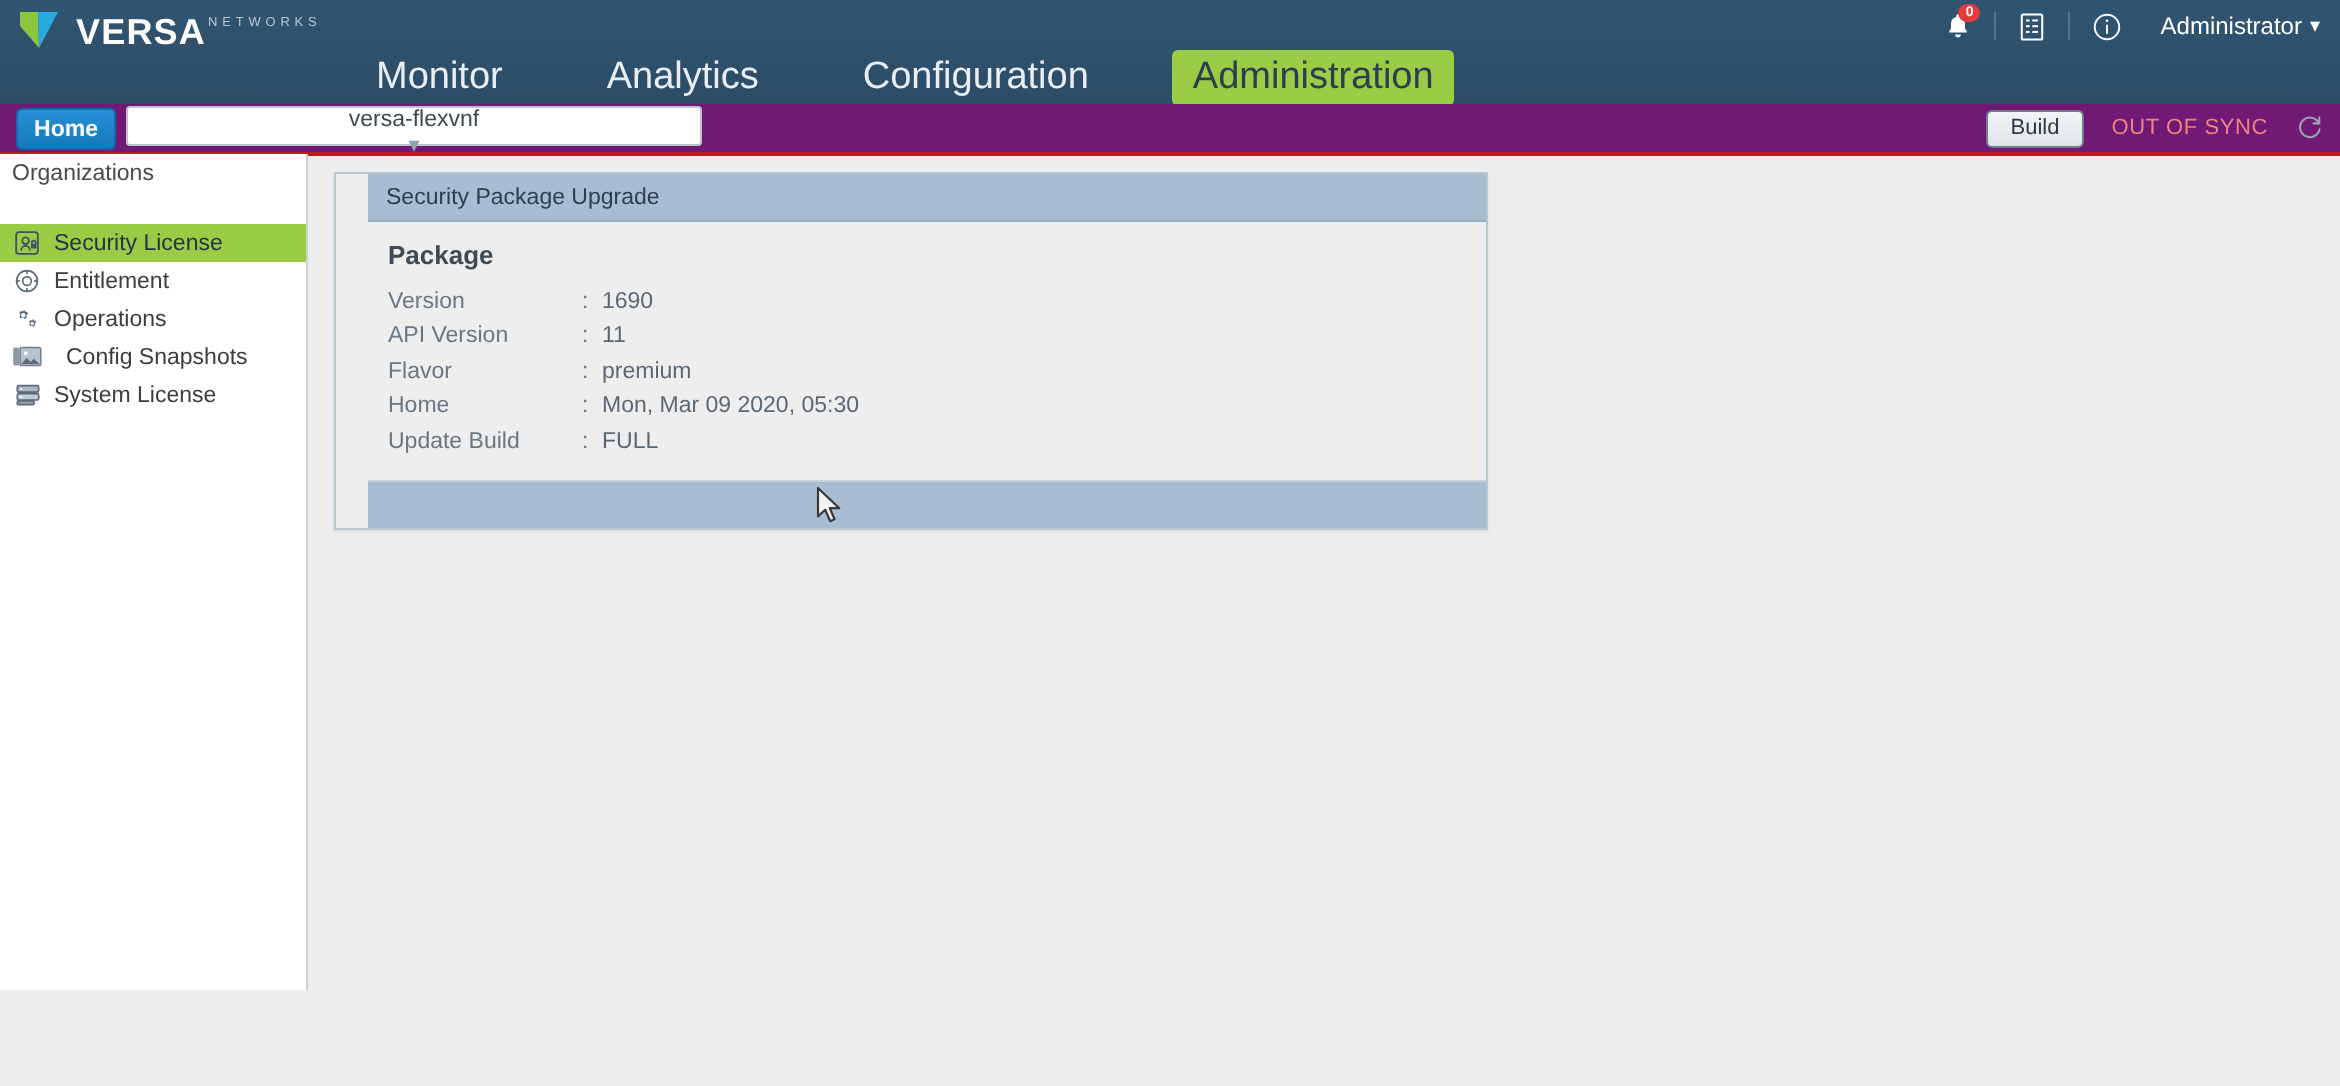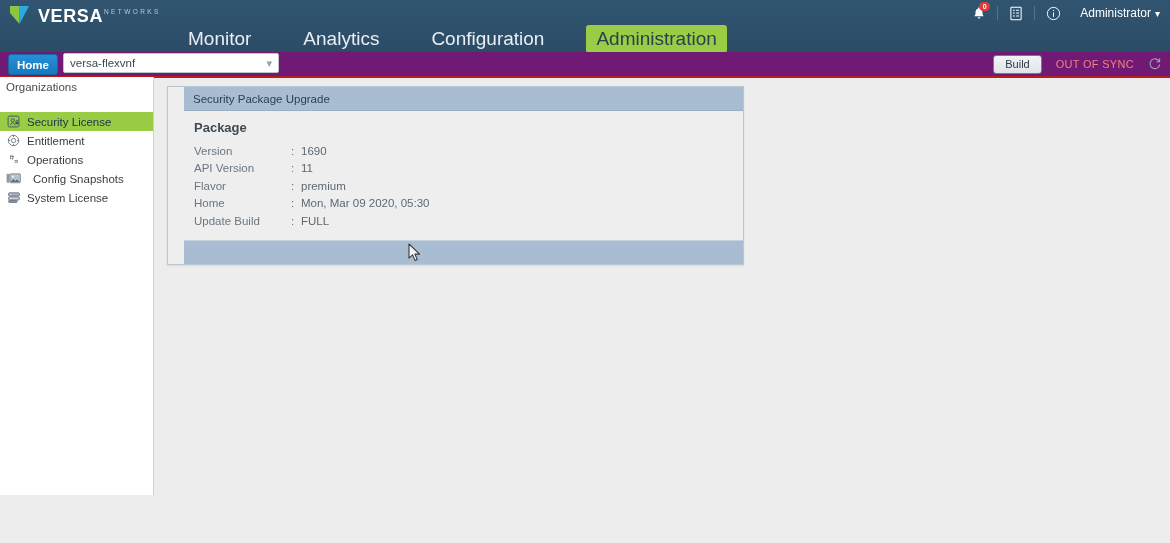--- a/index.html
+++ b/index.html
@@ -157,29 +157,30 @@
     font-size: 11.5px;
     font-weight: bold;
     display: flex;
     align-items: center;
     justify-content: center;
   }
   .org-select {
     position: absolute;
     left: 63px;
     top: 1px;
-    width: 216px;
+    width: 288px;
     height: 20px;
     background: #ffffff;
     border: 1px solid #bcc5cc;
     border-radius: 2px;
     display: flex;
     align-items: center;
     padding: 0 6px;
     box-sizing: border-box;
+    flex-direction: column;
   }
   .org-select-val {
     flex: 1;
     font-size: 11.5px;
     color: #3b4a56;
   }
   .org-chev {
     color: #8fa3b3;
     font-size: 11px;
   }

